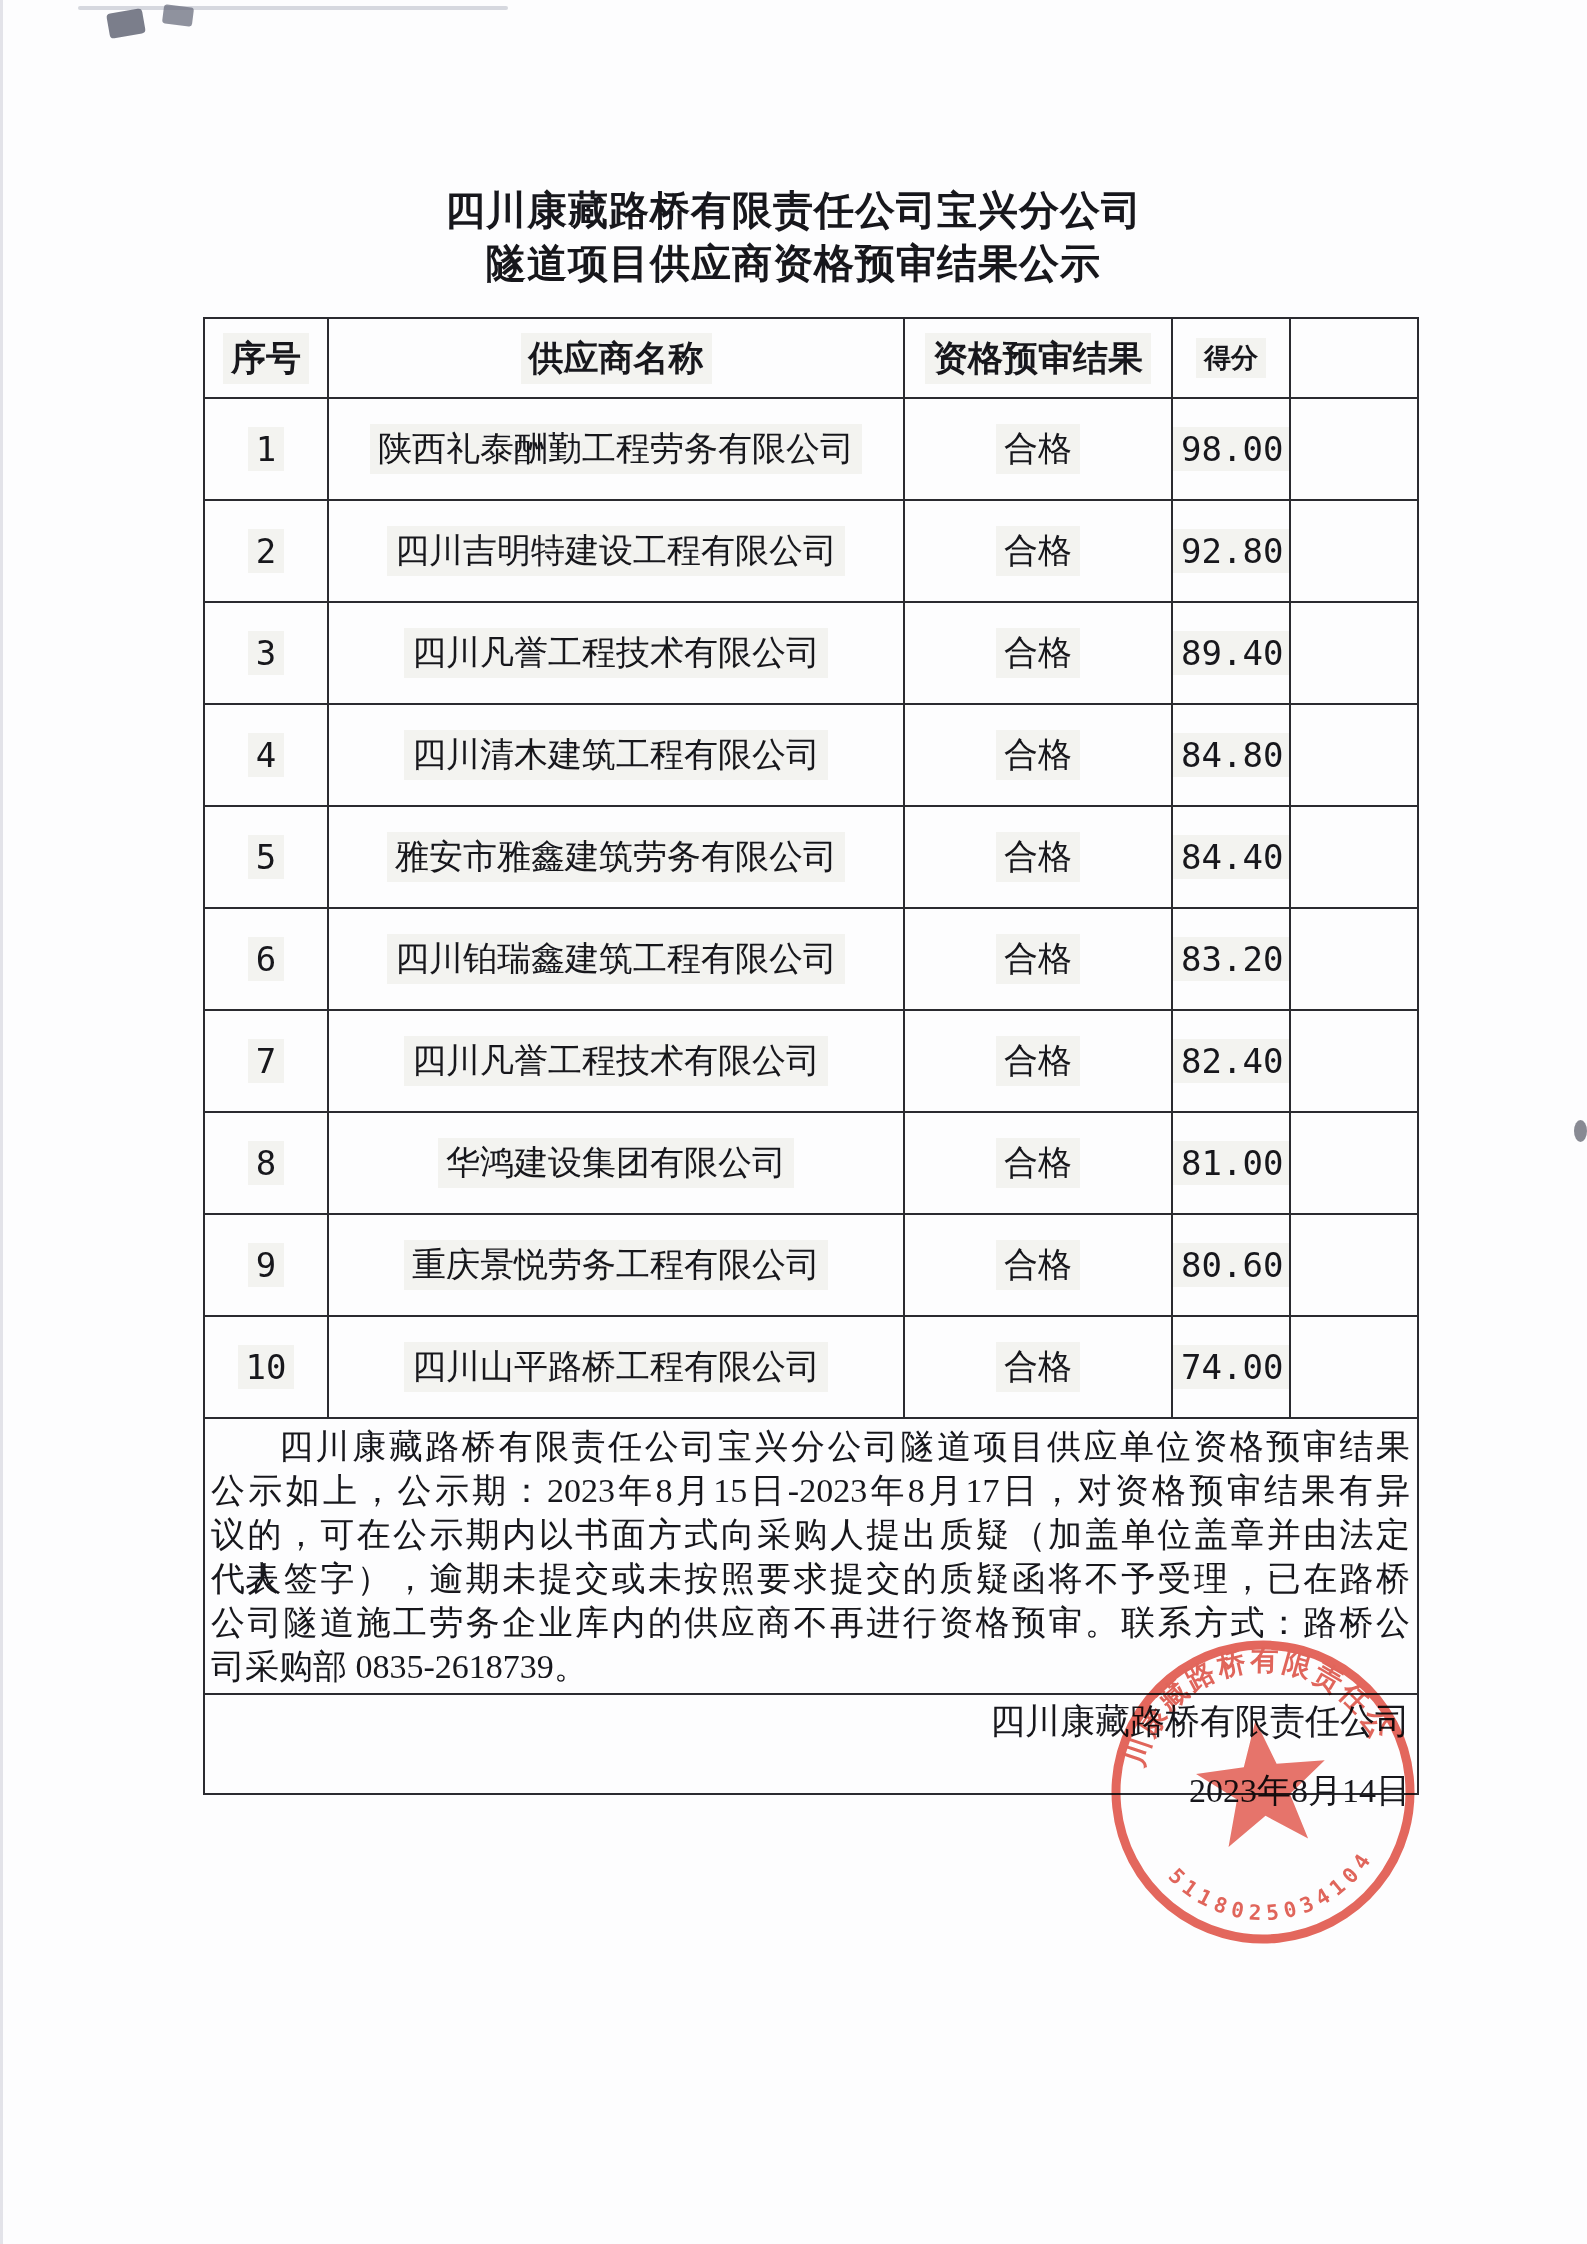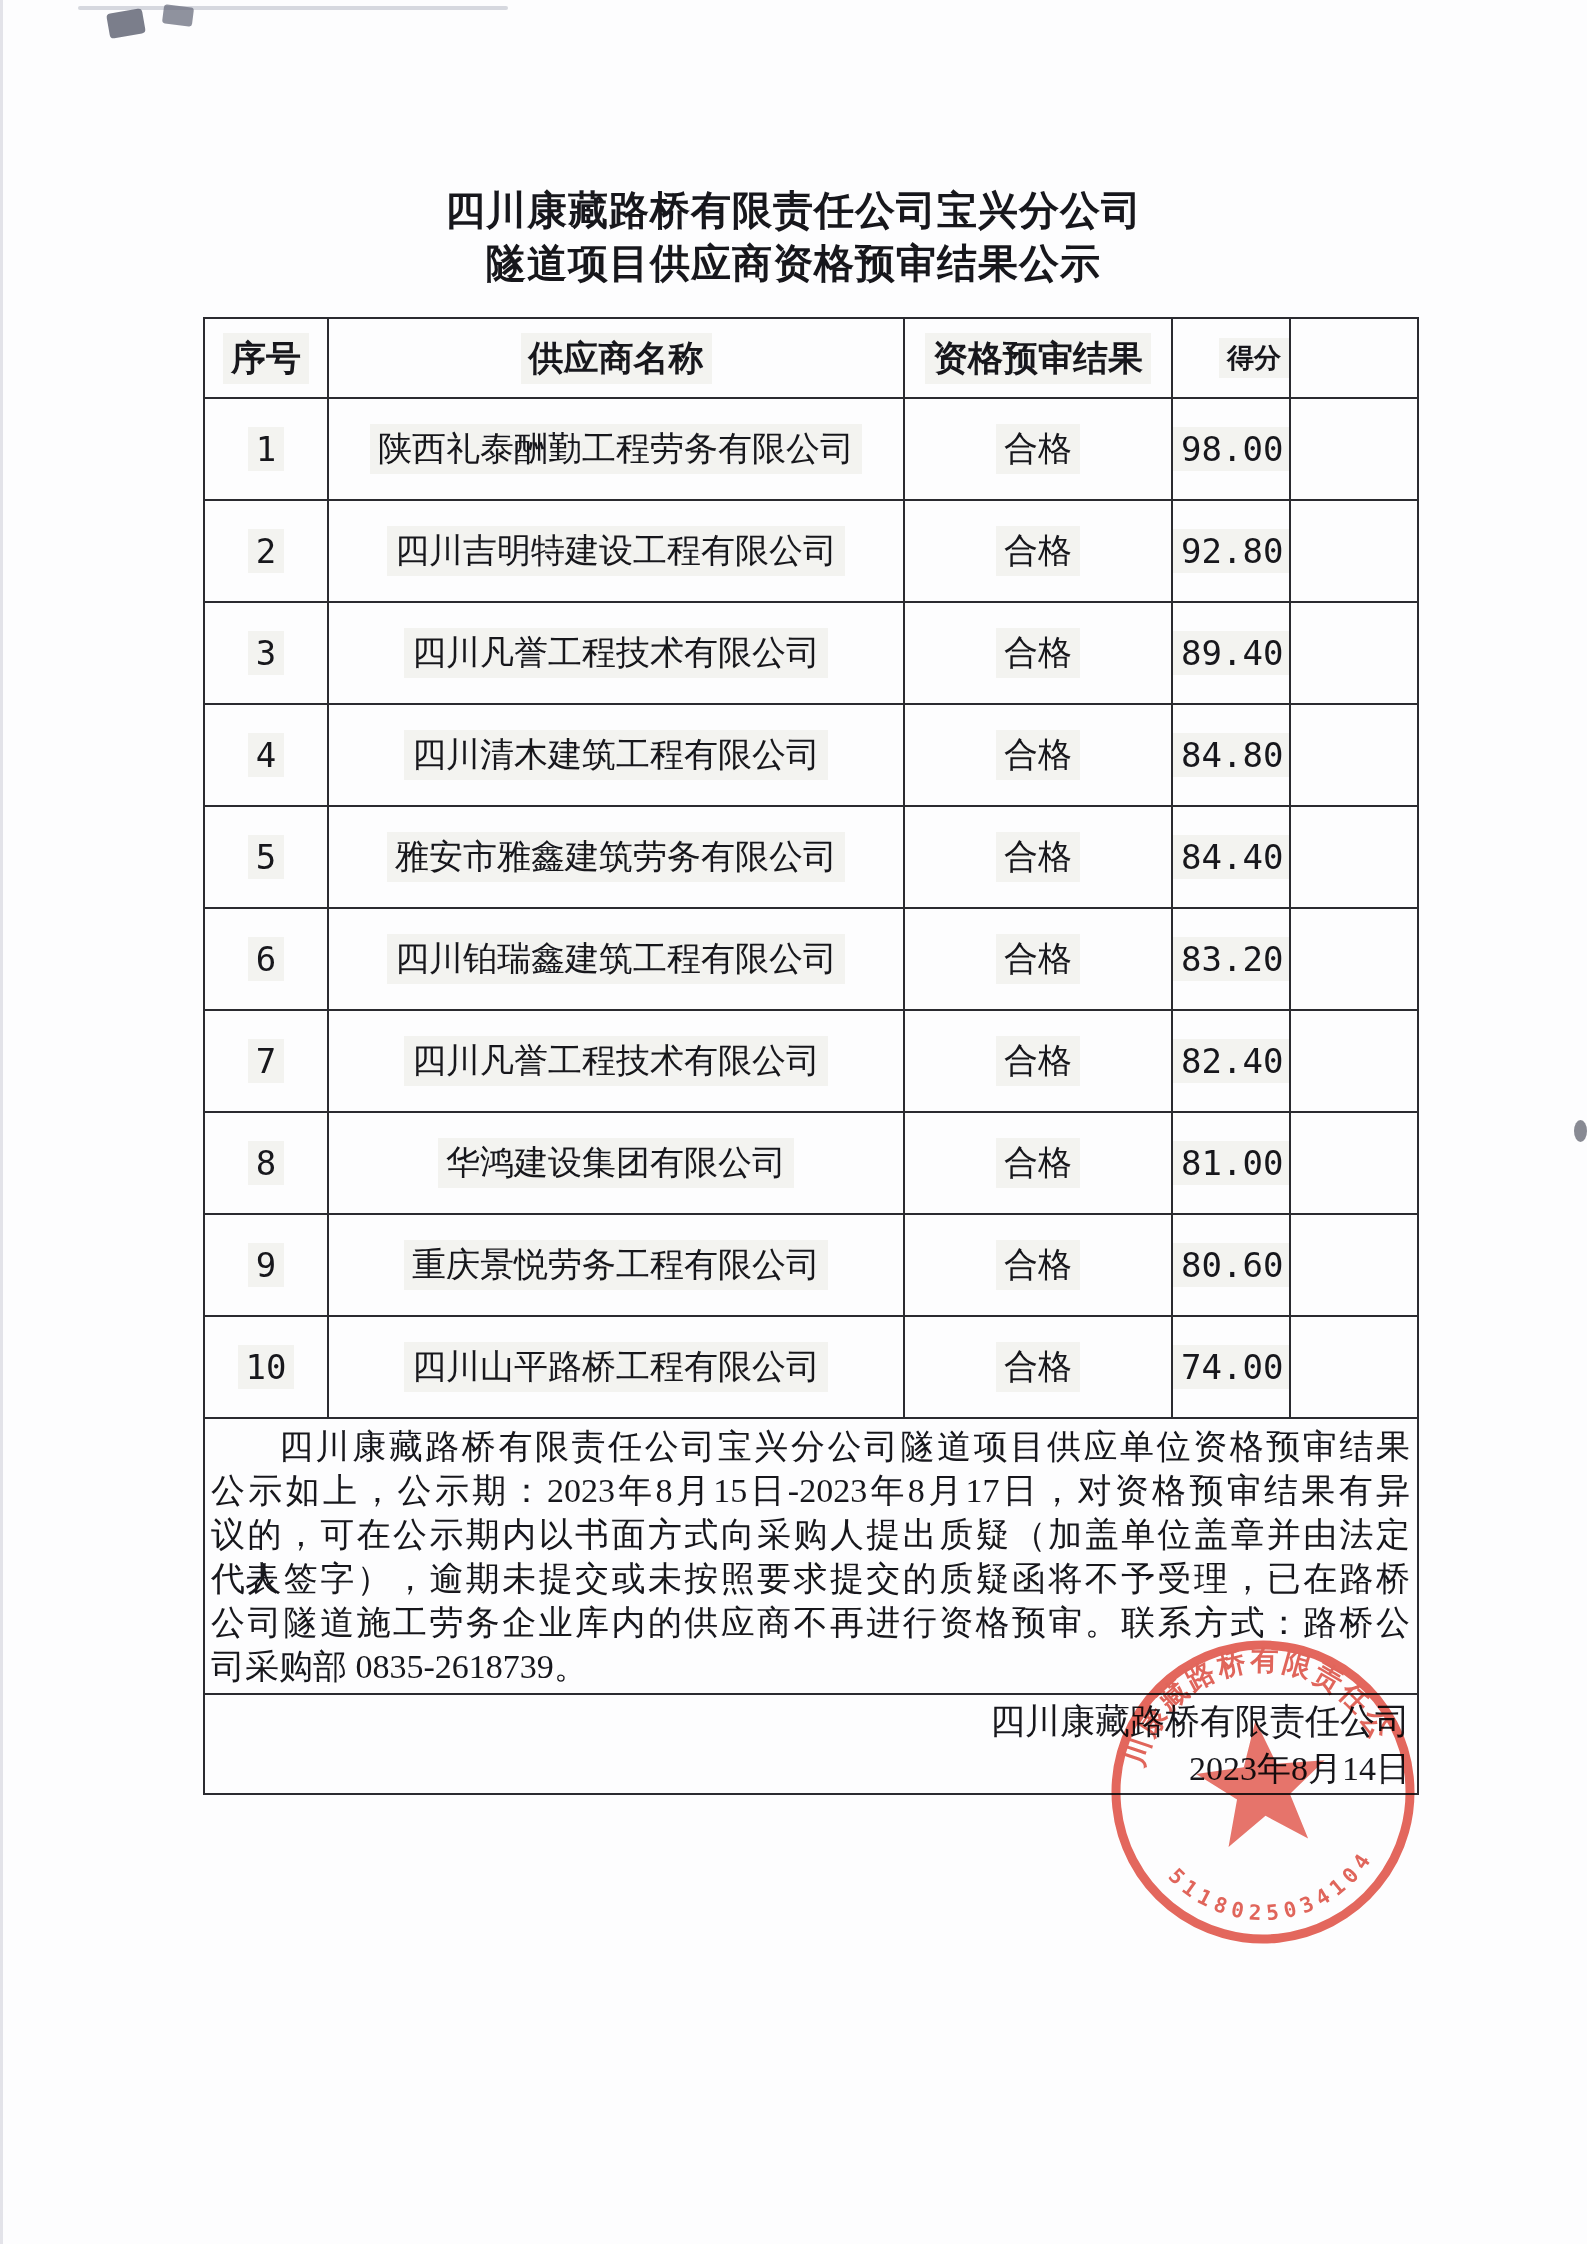--- a/index.html
+++ b/index.html
@@ -34,21 +34,21 @@
 
   table.results{
     border-collapse:collapse;table-layout:fixed;width:1214px;
   }
   table.results th,table.results td{
     border:2.5px solid #2b2b30;
     text-align:center;vertical-align:middle;
     padding:0;overflow:hidden;
   }
   table.results th{font-size:35px;font-weight:bold;height:78px;}
-  table.results th.small{font-size:27px;text-align:right;}
+  table.results th.small{font-size:27px;}
   table.results td{height:100px;font-size:34px;}
   td.num,td.score{font-family:"DejaVu Sans Mono","Liberation Mono",monospace;}
   td.num{font-size:31px;}
   td.score{font-size:27px;margin-left:40px;}
   .tsh{background:#f3f3f0;padding:2px 8px;display:inline-block;}
 
   .notice{
     border:2.5px solid #2b2b30;border-top:none;
     width:1199px;min-height:258px;
     padding:6px 7px 4px 6px;
@@ -60,21 +60,21 @@
   .nline.last{text-align:left;text-align-last:left;}
   .overlap{display:inline-block;width:1em;letter-spacing:-1em;overflow:visible;white-space:nowrap;}
 
   .signature{
     border:2.5px solid #2b2b30;border-top:none;
     width:1199px;height:96px;
     padding:2px 7px 0 6px;
     text-align:right;
   }
   .sig-company{font-size:35px;line-height:50px;}
-  .sig-date{font-size:34px;line-height:44px;}
+  .sig-date{font-size:34px;line-height:44px;margin-top:22px;}
 
   
   .seal{
     position:absolute;left:1091px;top:1620px;width:344px;height:344px;
     transform:rotate(-6deg);
     opacity:.82;mix-blend-mode:multiply;
     pointer-events:none;
   }
   .seal text{fill:#dc4437;font-weight:bold;}
 </style>

